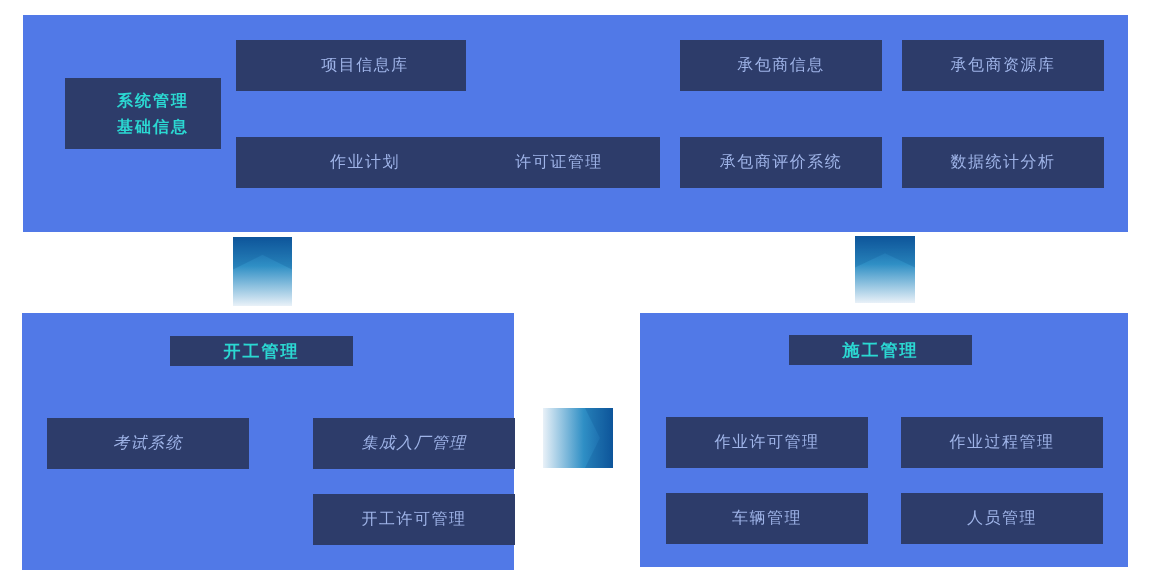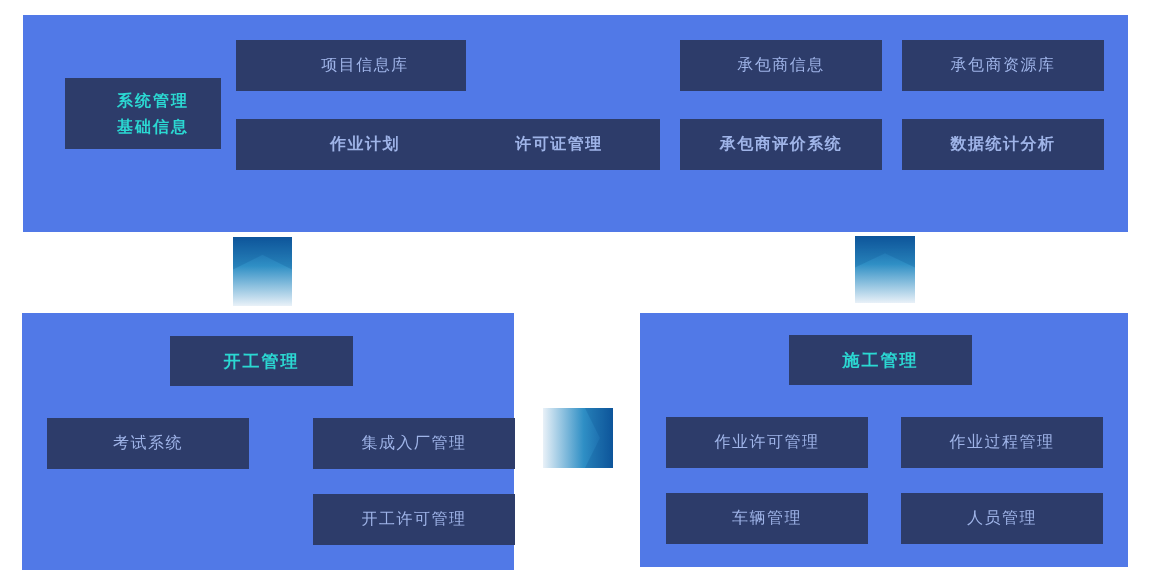--- a/index.html
+++ b/index.html
@@ -14,40 +14,40 @@
   .panel.bl{left:22px;top:313px;width:492px;height:257px;}
   .panel.br{left:640px;top:313px;width:488px;height:254px;}
 
   .mbox{
     position:absolute;width:202px;height:51px;
     background:#2D3C6A;color:#9FB4E8;
     display:flex;align-items:center;justify-content:center;
     font-size:16px;letter-spacing:1.5px;white-space:nowrap;
   }
   
-  .t-r1{top:25px;} .t-r2{top:104px;font-weight:bold;}
+  .t-r1{top:25px;} .t-r2{top:122px;}
   .t-c1{left:213px;padding-left:28px;} .t-c2{left:435px;} .t-c3{left:657px;} .t-c4{left:879px;}
 
   .sys{
     position:absolute;left:42px;top:63px;width:136px;height:71px;
     background:#2D3C6A;color:#2BD8D2;
     display:flex;flex-direction:column;align-items:center;justify-content:center;
     font-size:16px;font-weight:bold;letter-spacing:2px;line-height:26px;padding-left:20px;
   }
 
   .title-box{
-    position:absolute;width:183px;height:50px;
+    position:absolute;width:183px;height:30px;
     background:#2D3C6A;color:#2BD8D2;
     display:flex;align-items:center;justify-content:center;
     font-size:17px;font-weight:bold;letter-spacing:2px;white-space:nowrap;
   }
   .bl .title-box{left:148px;top:23px;}
   .br .title-box{left:149px;top:22px;}
 
-  .bl .r1{top:105px;} .bl .r2{top:181px;}
+  .bl .r1{top:105px;font-style:italic;} .bl .r2{top:181px;}
   .bl .c1{left:25px;}  .bl .c2{left:264px;margin-left:27px;}
   .br .r1{top:104px;} .br .r2{top:180px;}
   .br .c1{left:26px;}  .br .c2{left:261px;}
 
   .arrow{position:absolute;}
   .arrow svg{display:block;width:100%;height:100%;}
   .a1{left:233px;top:237px;width:59px;height:69px;}
   .a2{left:855px;top:236px;width:60px;height:67px;}
   .a3{left:543px;top:408px;width:70px;height:60px;}
 </style>

